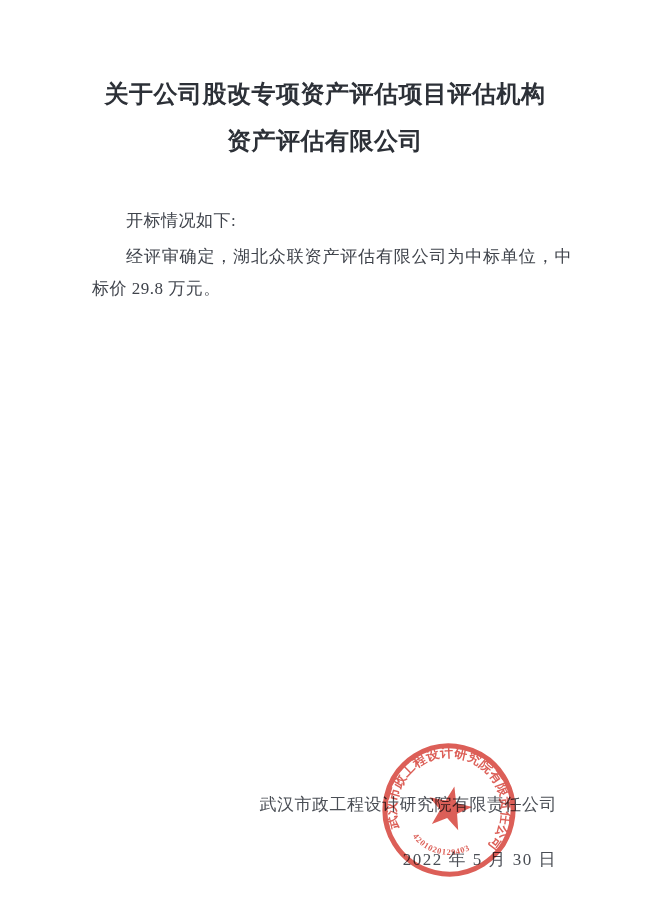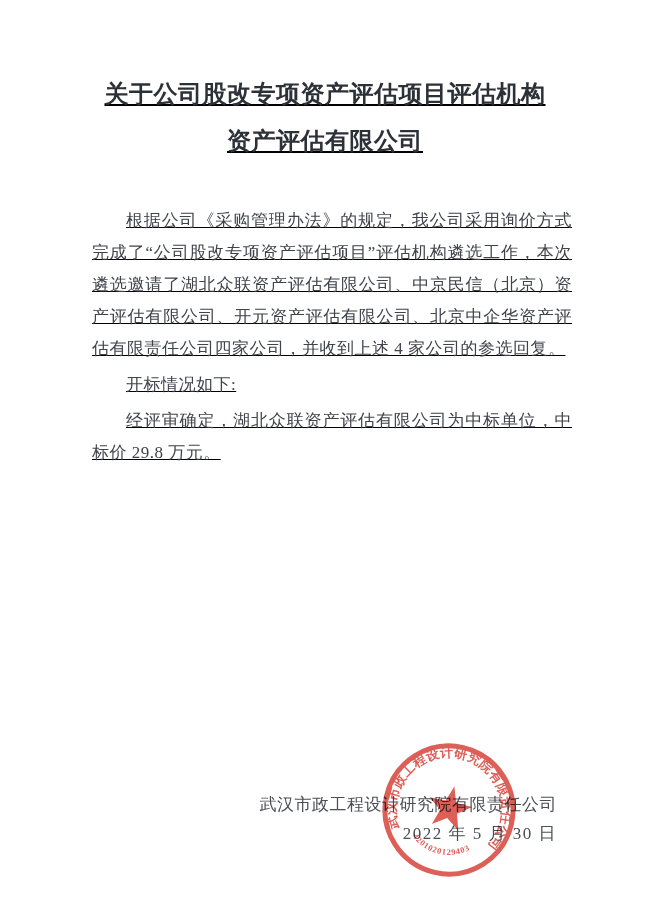--- a/index.html
+++ b/index.html
@@ -6,21 +6,20 @@
   .page {
     position: relative;
     width: 650px;
     height: 919px;
     margin: 0 auto;
     background: #ffffff;
     box-sizing: border-box;
     padding-top: 71px;
     overflow: hidden;
     font-family: "Liberation Serif", "DejaVu Serif", serif;
-    text-decoration: underline;
   }
   .title {
     margin: 0;
     text-align: center;
     font-size: 24px;
     font-weight: bold;
     line-height: 47px;
     letter-spacing: 0.5px;
     color: #2c3037;
   }
@@ -36,21 +35,21 @@
   .content p { margin: 0 0 4px 0; text-indent: 2em; }
   .signature {
     position: absolute;
     top: 793px;
     right: 93px;
     text-align: right;
     font-size: 17px;
     letter-spacing: 0.5px;
     color: #4a4e55;
   }
-  .sig-date { margin-top: 6px; letter-spacing: 1.5px; }
+  .sig-date { margin-top: 32px; letter-spacing: 1.5px; }
   .seal {
     position: absolute;
     left: 379px;
     top: 740px;
     width: 140px;
     height: 140px;
     transform: rotate(13deg);
     mix-blend-mode: multiply;
     opacity: 0.85;
     pointer-events: none;
@@ -65,21 +64,20 @@
 <body>
 
 <div class="page">
 
   <h1 class="title">
     <span class="title-line">关于公司股改专项资产评估项目评估机构</span>
     <span class="title-line">资产评估有限公司</span>
   </h1>
 
   <div class="content">
-    <p>根据公司《采购管理办法》的规定，我公司采用询价方式完成了“公司股改专项资产评估项目”评估机构遴选工作，本次遴选邀请了湖北众联资产评估有限公司、中京民信（北京）资产评估有限公司、开元资产评估有限公司、北京中企华资产评估有限责任公司四家公司，并收到上述 4 家公司的参选回复。</p>
     <p>开标情况如下:</p>
     <p>经评审确定，湖北众联资产评估有限公司为中标单位，中标价 29.8 万元。</p>
   </div>
 
   <div class="signature">
     <div class="sig-company">武汉市政工程设计研究院有限责任公司</div>
     <div class="sig-date">2022 年 5 月 30 日</div>
   </div>
 
   <div class="seal">

